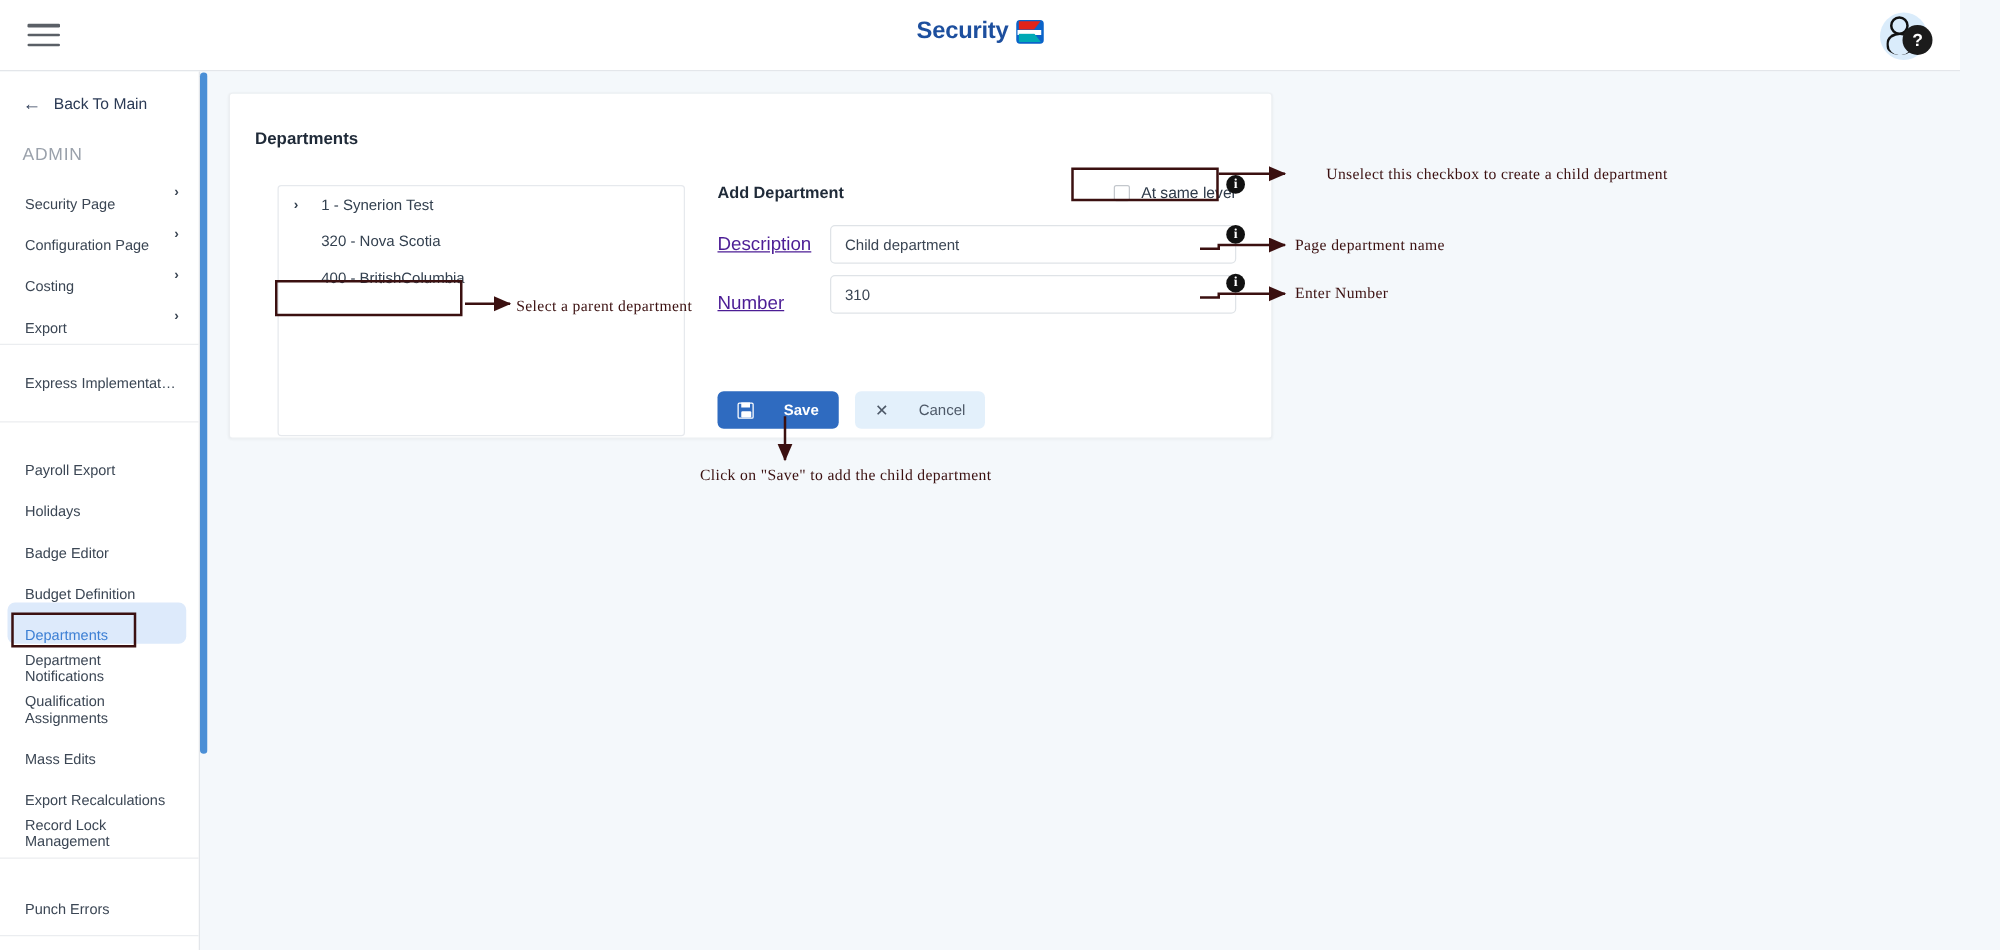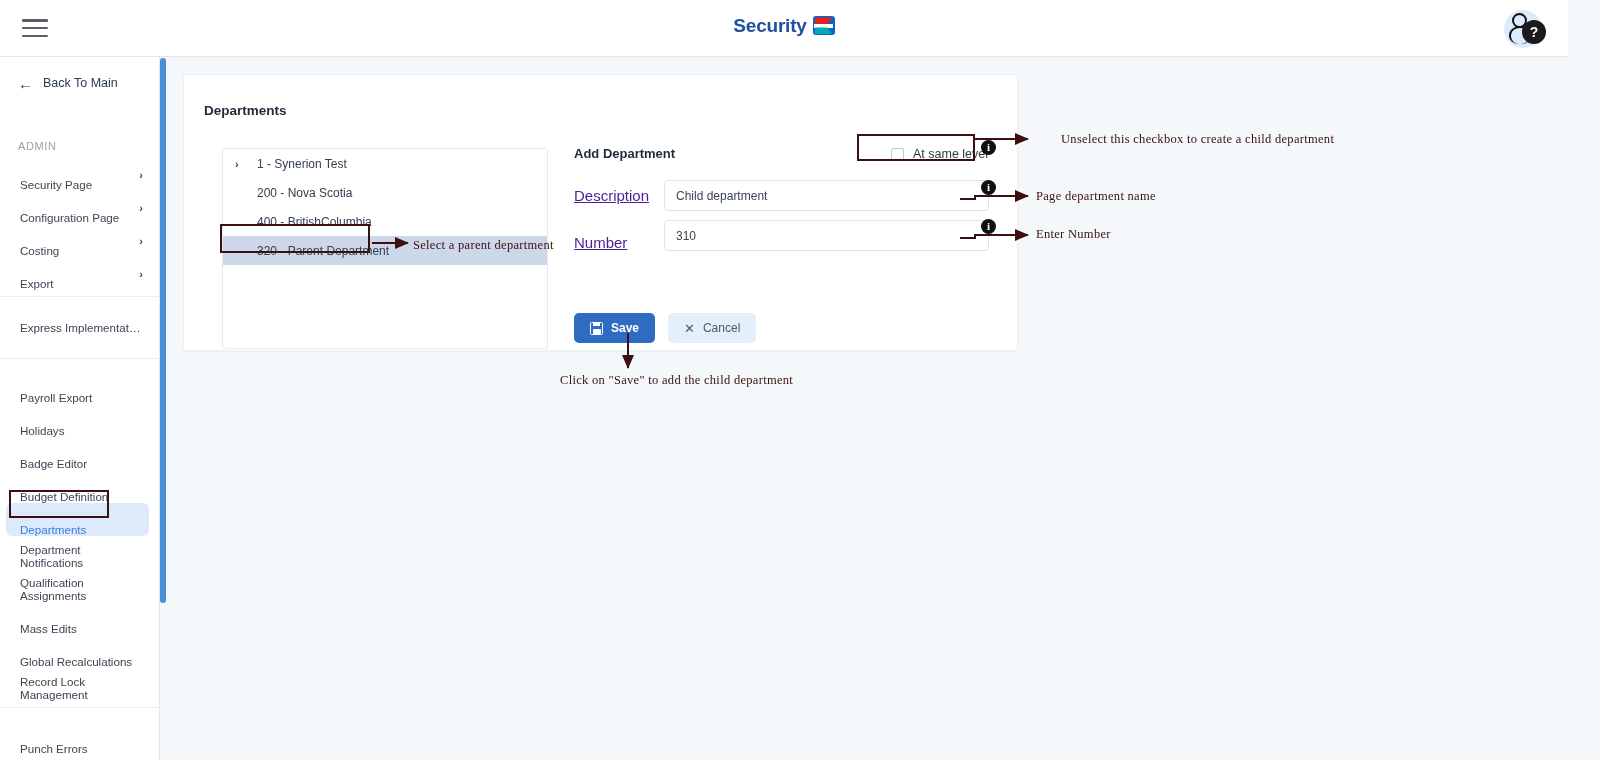--- a/index.html
+++ b/index.html
@@ -75,21 +75,21 @@
     position:absolute; left:0; top:57px; width:160px; height:703px;
     background:#ffffff; border-right:1px solid #e3e6ea;
     overflow:hidden;
   }
   .side-back {
     display:flex; align-items:center; gap:10px;
     height:52px; padding:0 0 0 18px; color:#2b3a55; font-size:12.5px; cursor:pointer;
   }
   .side-back .arrow { font-size:15px; color:#2b3a55; line-height:1; }
   .side-section-label {
-    padding:6px 0 6px 18px; font-size:11px; color:#9aa1ab; letter-spacing:0.6px;margin-top:25px;
+    padding:6px 0 6px 18px; font-size:14px; color:#9aa1ab; letter-spacing:0.6px;
   }
   .side-group { border-bottom:1px solid #ebedf0; padding-bottom:6px; }
   .side-item {
     position:relative; display:flex; align-items:flex-end;
     height:33px; padding-left:20px; padding-right:16px;
     font-size:11.6px; color:#3b4654; cursor:pointer;
   }
   .side-item .chev {
     position:absolute; right:16px; top:50%; transform:translateY(-50%);
     font-size:11px; color:#3b4654; font-weight:bold;
@@ -161,21 +161,21 @@
     display:flex; align-items:center;
   }
   .f-input.focused { border:1.5px solid #1a5fb4; }
   .caret {
     display:inline-block; width:1px; height:15px; background:#555; margin-left:1px;
     animation: none;
   }
 
   .btn-row { position:absolute; left:390px; top:238px; display:flex; gap:13px; }
   .btn {
-    display:flex; align-items:center; gap:8px; height:30px; padding:0 16px;
+    display:flex; align-items:center; gap:24px; height:30px; padding:0 16px;
     border-radius:5px; font-size:12px; cursor:pointer; border:none;
     font-family:"Liberation Sans", sans-serif;
   }
   .btn-save { background:#2f6bc0; color:#ffffff; font-weight:bold; }
   .btn-cancel { background:#e3f0fb; color:#4e5968; }
   .save-ico {
     width:13px; height:13px; position:relative; display:inline-block;
   }
   .save-ico .o { position:absolute; inset:0; border:1.6px solid #fff; border-radius:1.5px; }
   .save-ico .t { position:absolute; left:3px; top:0px; width:7px; height:4px; background:#fff; }
@@ -257,21 +257,21 @@
 
     <div class="side-group pad-top">
       <div class="side-item">Payroll Export</div>
       <div class="side-item">Holidays</div>
       <div class="side-item">Badge Editor</div>
       <div class="side-item">Budget Definition</div>
       <div class="side-item active">Departments</div>
       <div class="side-item">Department Notifications</div>
       <div class="side-item">Qualification Assignments</div>
       <div class="side-item">Mass Edits</div>
-      <div class="side-item">Global Recalculations</div>
+      <div class="side-item">Export Recalculations</div>
       <div class="side-item">Record Lock Management</div>
     </div>
 
     <div class="side-group pad-both">
       <div class="side-item">Punch Errors</div>
     </div>
   </div>
 
   <div class="sb-track"></div>
   <div class="sb-thumb"></div>
@@ -280,27 +280,24 @@
     <div class="card">
 
       <div class="card-title">Departments</div>
 
       <div class="tree">
         <div class="tree-row">
           <span class="tchev">›</span>
           <span>1 - Synerion Test</span>
         </div>
         <div class="tree-row">
-          <span>200 - Nova Scotia</span>
+          <span>320 - Nova Scotia</span>
         </div>
         <div class="tree-row">
           <span>400 - BritishColumbia</span>
-        </div>
-        <div class="tree-row sel">
-          <span>320 - Parent Department</span>
         </div>
       </div>
 
       <div class="form-title">Add Department</div>
 
       <div class="chk-row">
         <div class="chk-box"></div>
         <div class="chk-label">At same level</div>
       </div>
 

